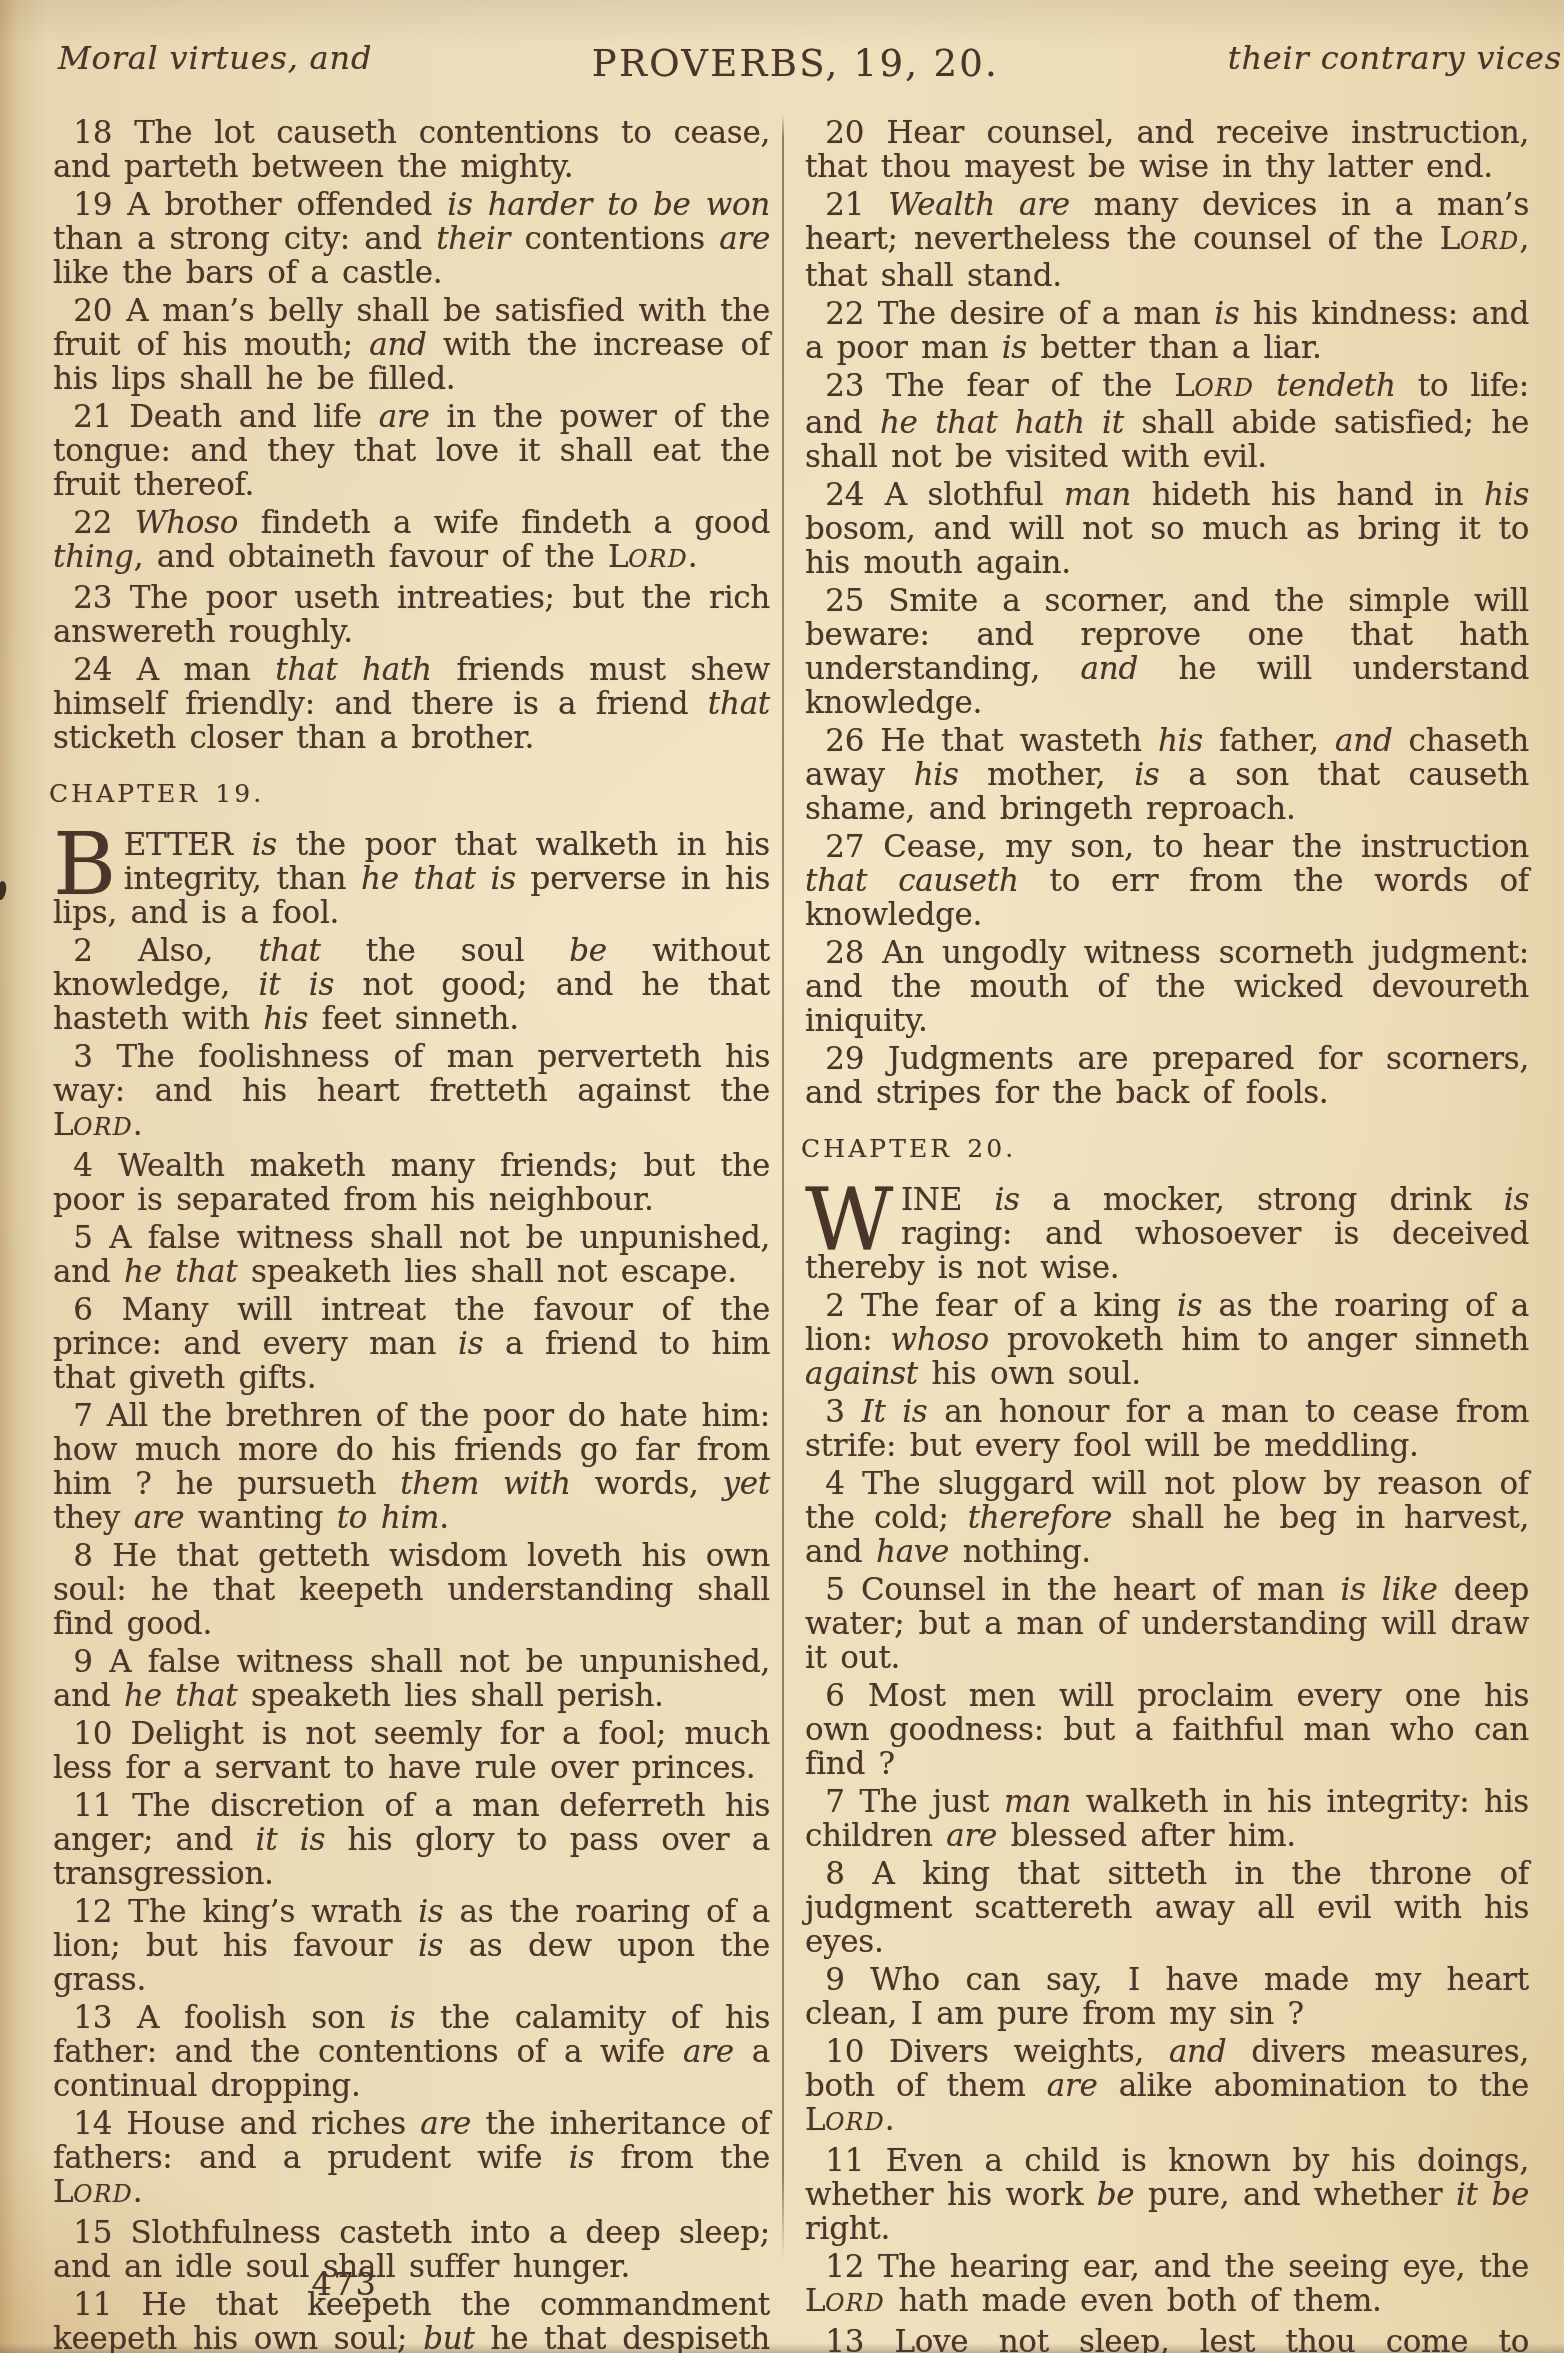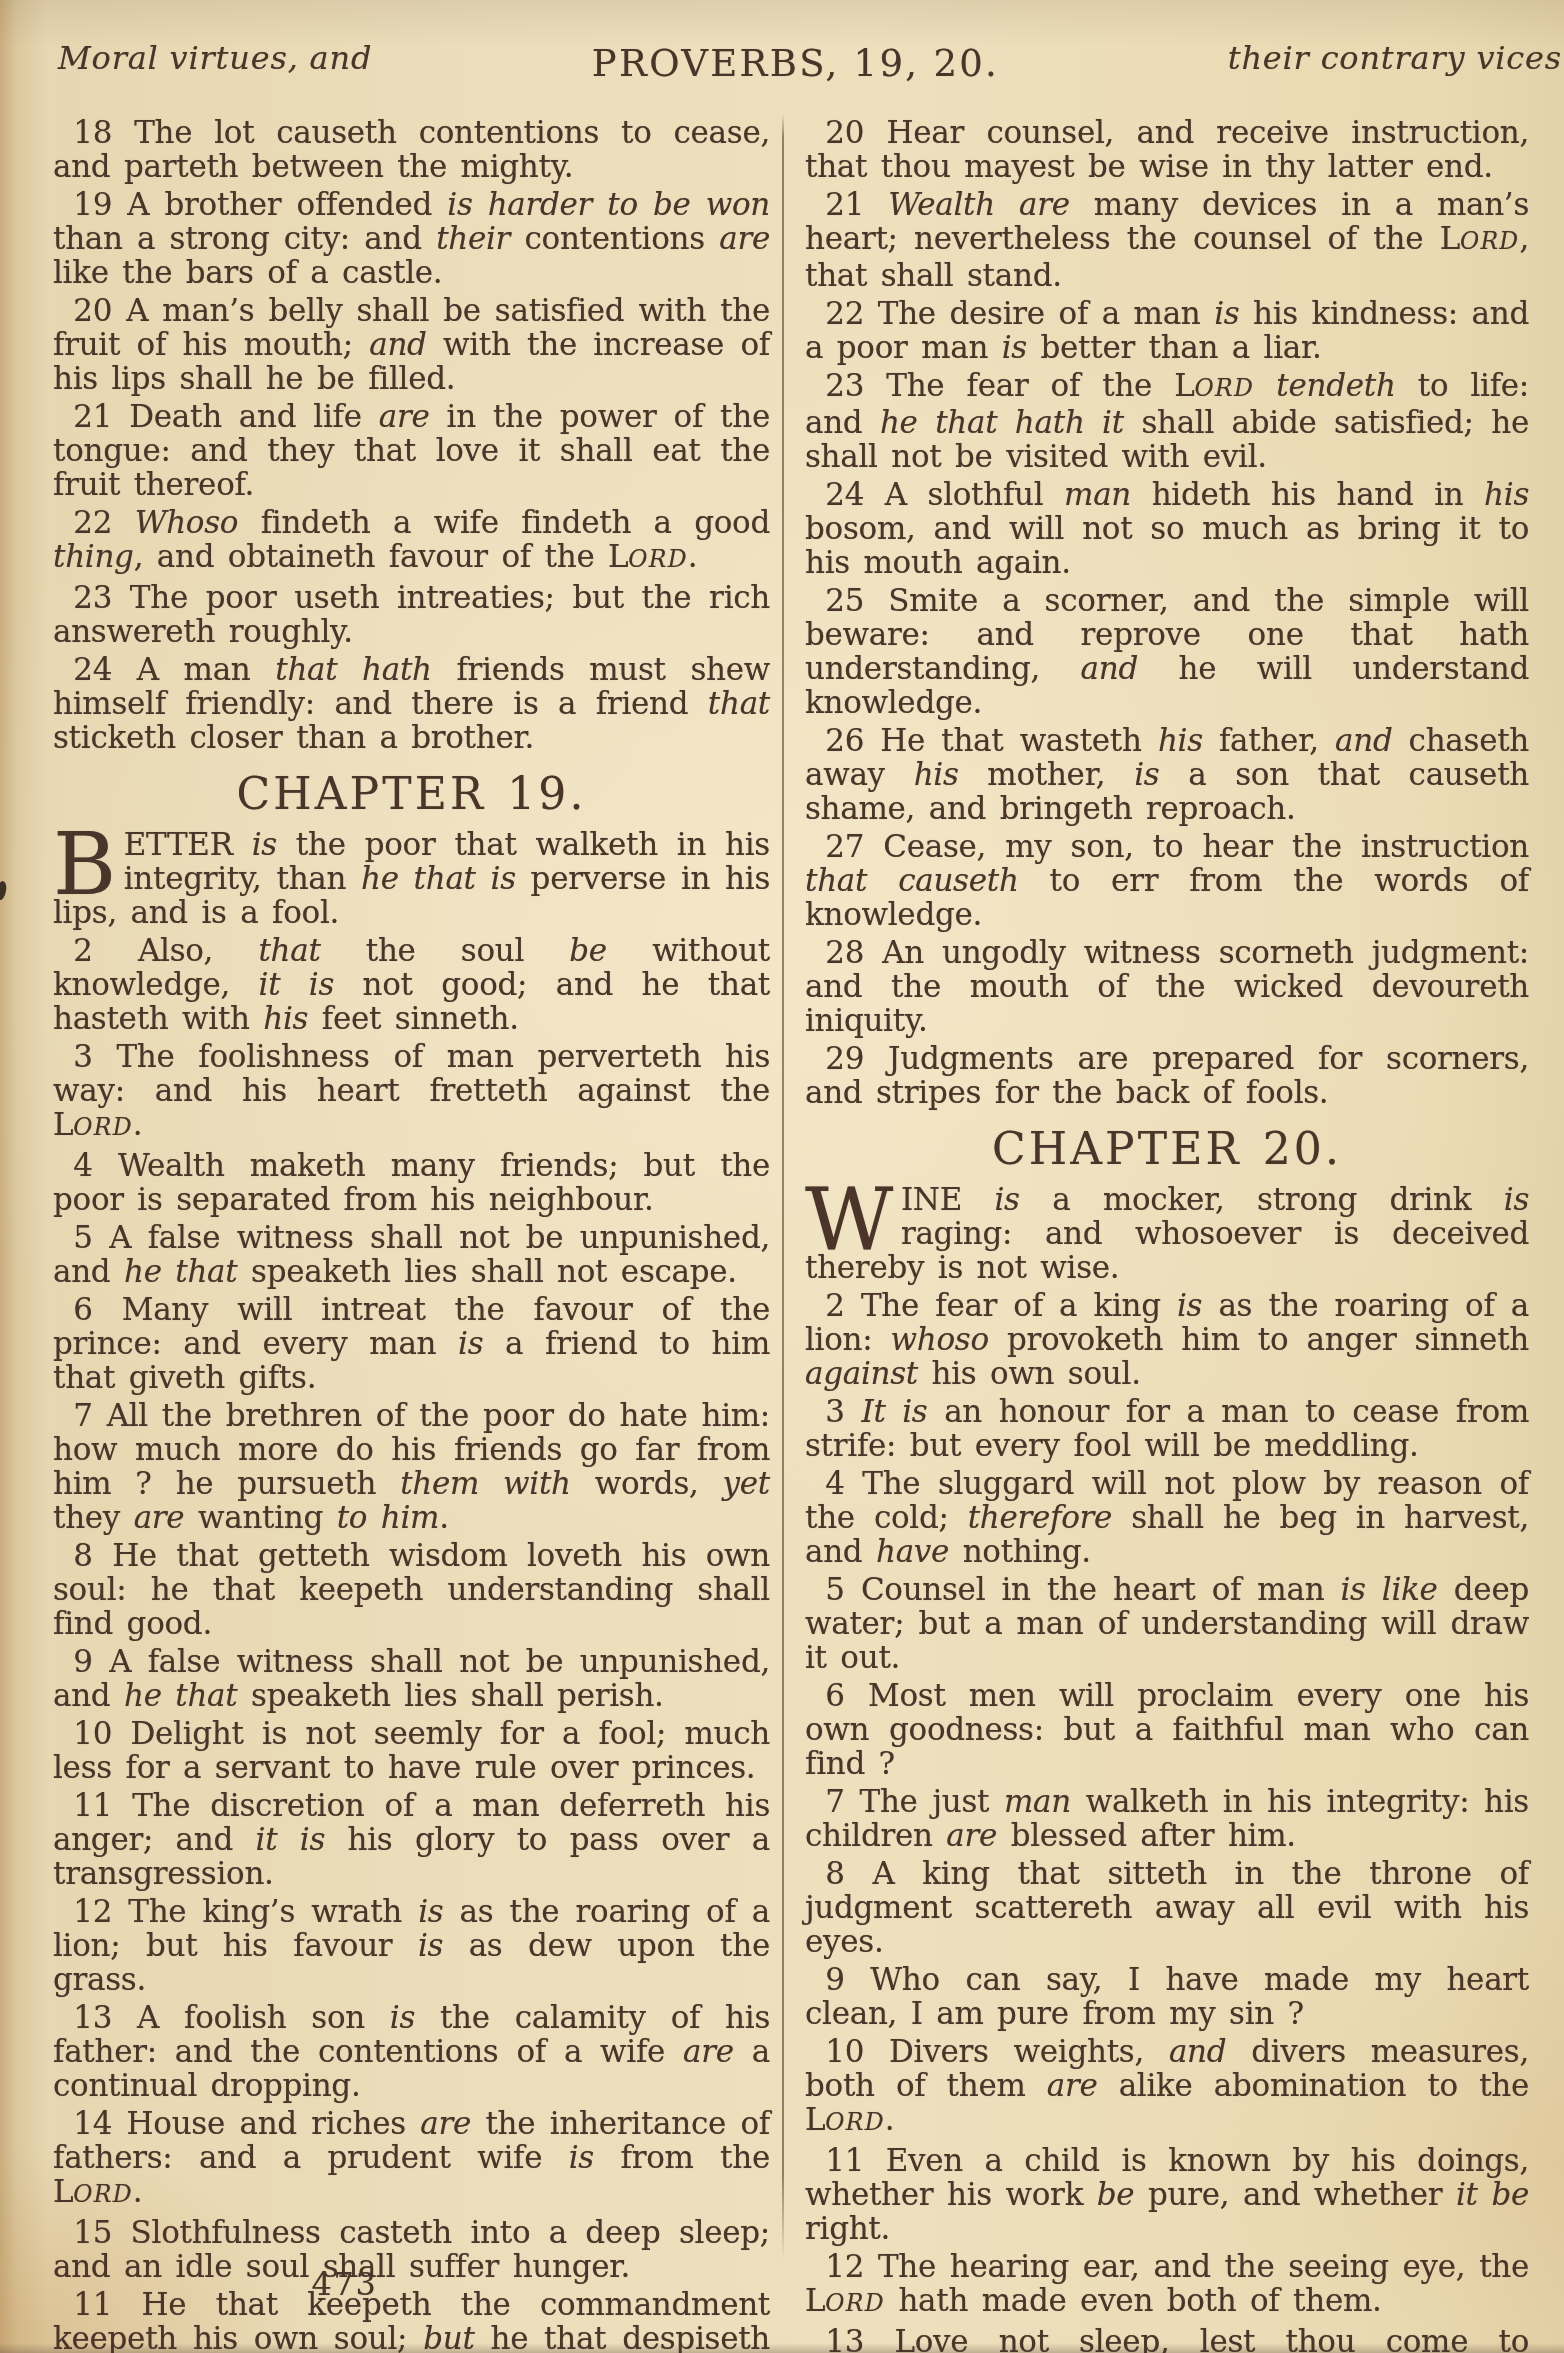--- a/index.html
+++ b/index.html
@@ -30,22 +30,22 @@
     position:absolute;top:111px;
     text-align:justify;
     font-size:31px;line-height:34px;
     word-spacing:.13em;letter-spacing:-0.3px;
   }
   .col-left{left:49px;width:725px;}
   .col-right{left:801px;width:732px;}
   .verse{margin:4px;text-indent:20.3px;}
   .verse.has-drop{text-indent:0;}
   .chapter{
-    text-align:center;text-indent:0;
-    font-size:44px;line-height:39px;letter-spacing:3.1px;
+    text-indent:0;
+    font-size:25px;line-height:39px;letter-spacing:3.1px;
     margin:20.3px 0 14px 0;
   }
   .dropcap{
     float:left;height:66px;
     font-size:86px;line-height:70px;
     margin:1.6px 7.8px 0 0;
   }
   .lord .sc{font-size:.76em;letter-spacing:1.2px;font-style:italic;}
   .rule{
     position:absolute;left:782px;top:114px;width:2.3px;height:2146px;

